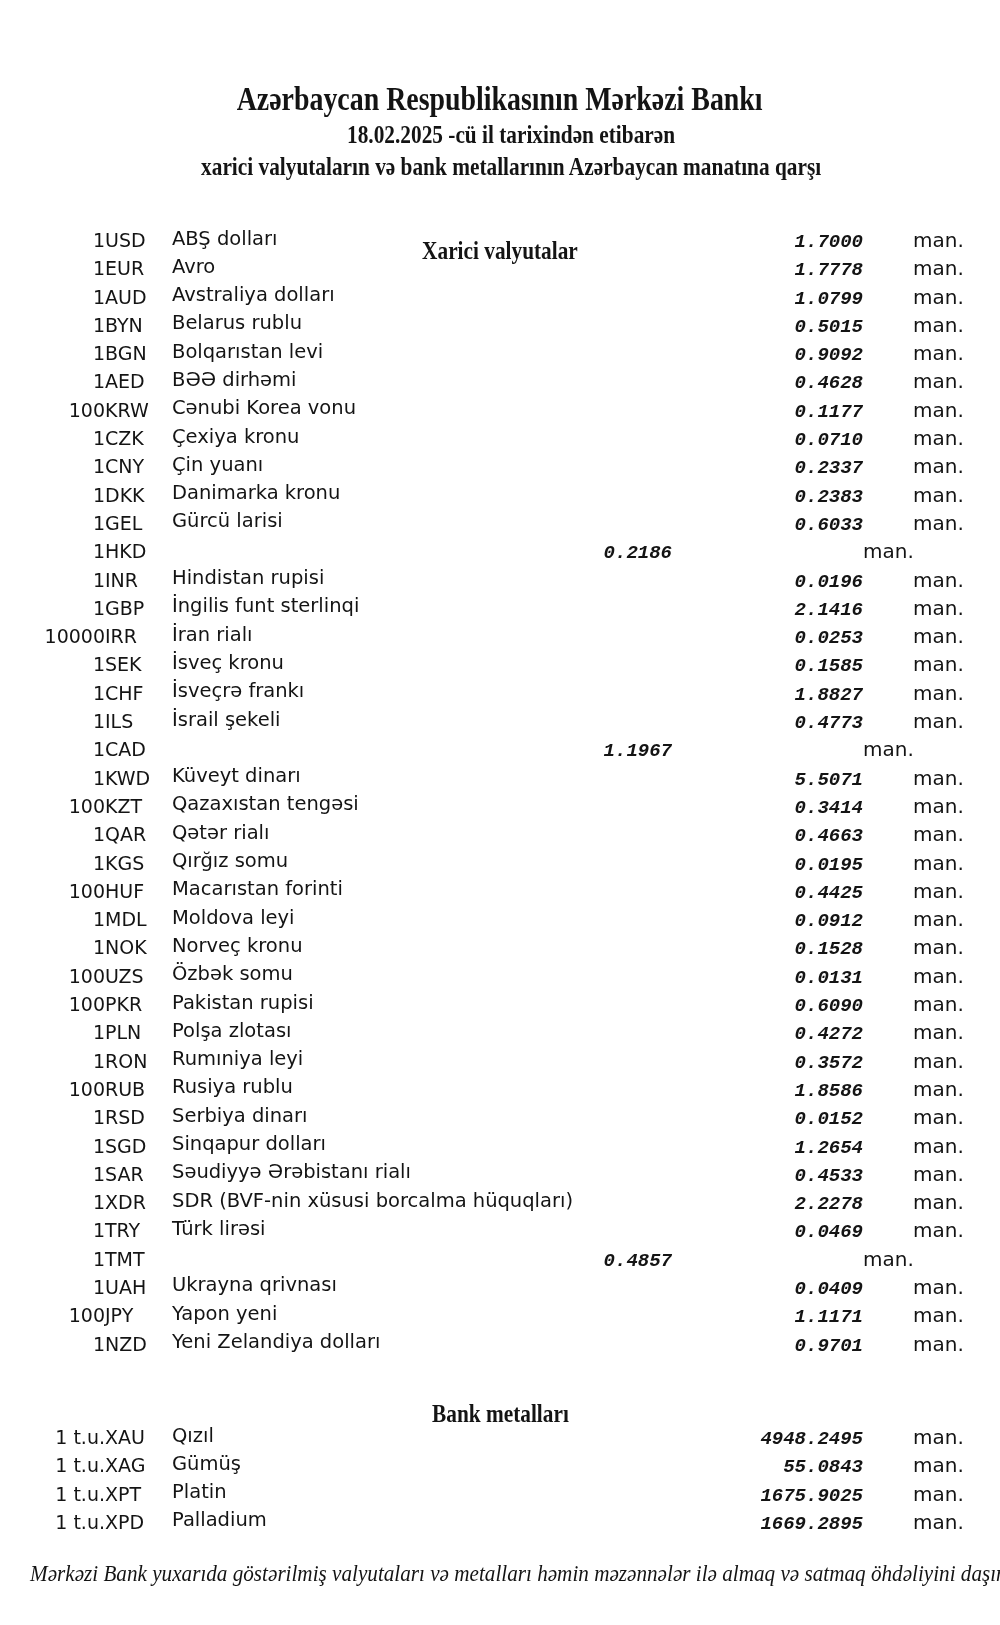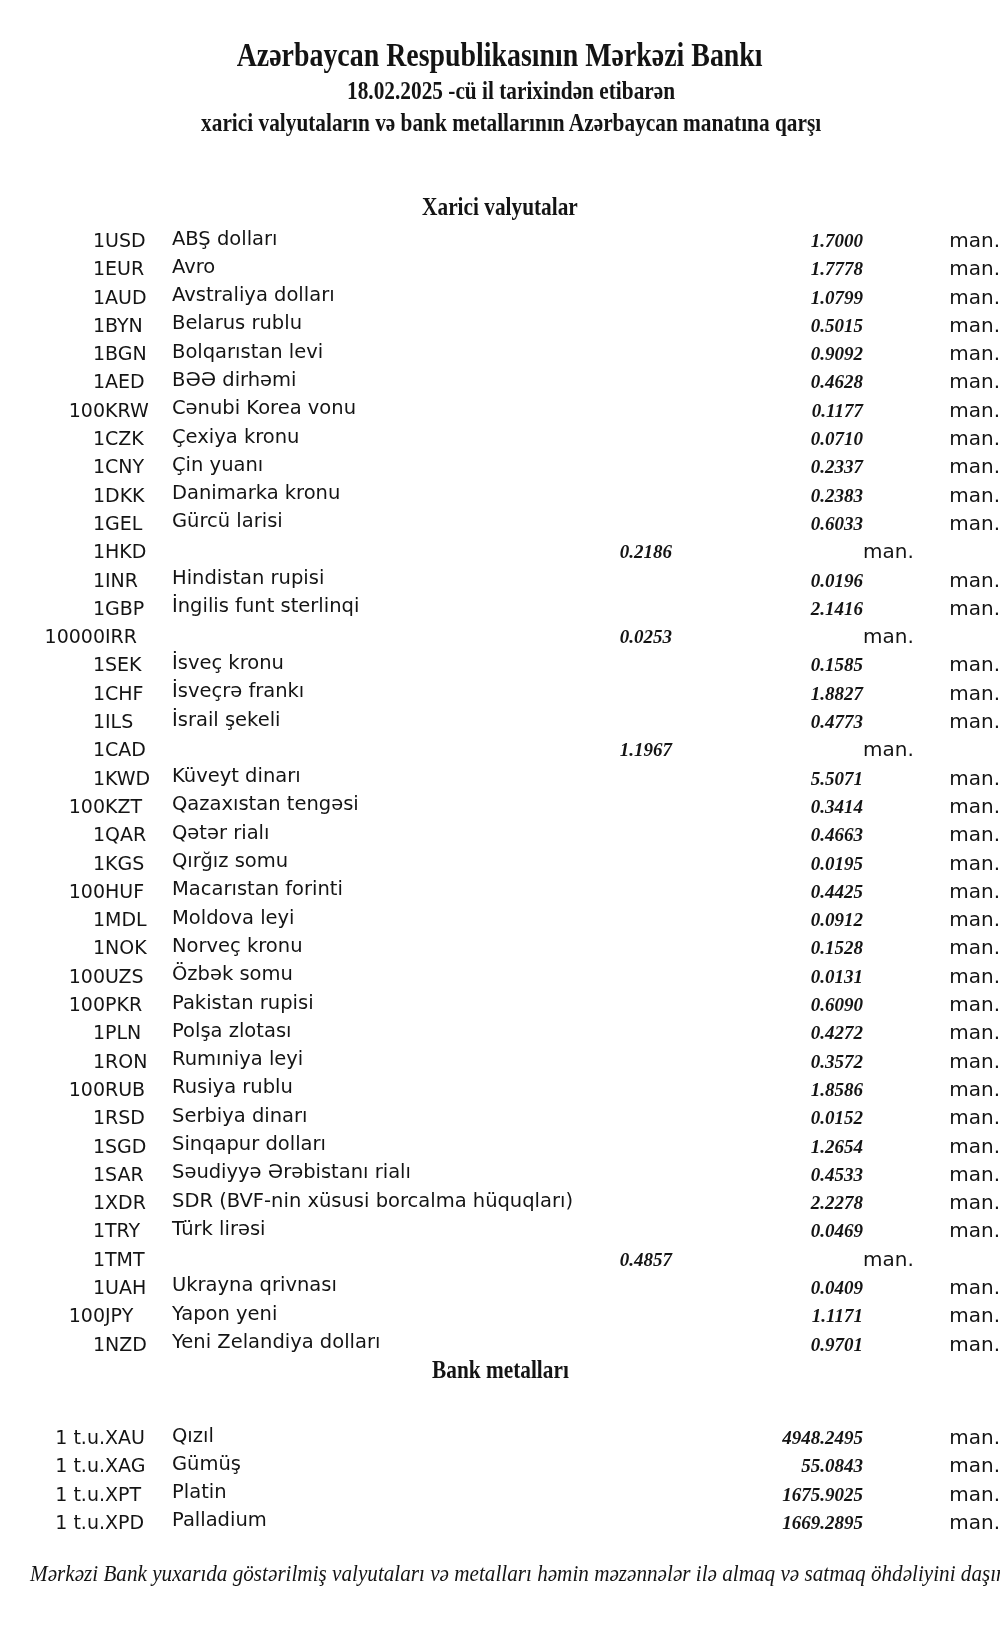--- a/index.html
+++ b/index.html
@@ -6,21 +6,21 @@
   .page {
     position: relative;
     width: 1000px;
     height: 1625px;
     background: #ffffff;
     color: #141414;
     overflow: hidden;
     font-family: "DejaVu Sans", sans-serif;
   }
   
-  .center-line { position: absolute; left: 0; width: 100%; text-align: center; }
+  .center-line { position: absolute; left: 0; width: 100%; text-align: center; margin-top: 44px; }
   .cond {
     display: inline-block;
     transform: scaleX(0.82);
     transform-origin: 50% 50%;
     white-space: nowrap;
     font-family: "Liberation Serif", serif;
     font-weight: bold;
   }
   .title-wrap   { top: 36px; }
   .title-wrap .cond { font-size: 34px; line-height: 38px; }
@@ -57,27 +57,27 @@
     text-align: left;
     padding-left: 5px;
     font-size: 19.5px;
     position: relative;
     top: -2.5px;
     white-space: nowrap;
     font-family: "DejaVu Sans", sans-serif;
   }
   .cell.rate {
     text-align: right;
-    font-family: Liberation Serif, serif;
+    font-family: Liberation Mono, monospace;
     font-weight: bold;
     font-style: italic;
     font-size: 19px;
   }
   .cell.man {
-    text-align: right;
+    text-align: center;
     font-size: 20px;
     font-family: "DejaVu Sans", sans-serif;
   }
   
   .footer {
     position: absolute;
     top: 1559px;
     left: 30px;
     line-height: 30px;
   }
@@ -235,20 +235,21 @@
     <span class="cell code">GBP</span>
     <span class="cell name">İngilis funt sterlinqi</span>
     <span class="cell rate">2.1416</span>
     <span class="cell gap"></span>
     <span class="cell man">man.</span>
   </div>
 
   <div class="row">
     <span class="cell amount">10000</span>
     <span class="cell code">IRR</span>
+    <span class="cell name">İran rialı</span>
     <span class="cell rate">0.0253</span>
     <span class="cell gap"></span>
     <span class="cell man">man.</span>
   </div>
 
   <div class="row">
     <span class="cell amount">1</span>
     <span class="cell code">SEK</span>
     <span class="cell name">İsveç kronu</span>
     <span class="cell rate">0.1585</span>

